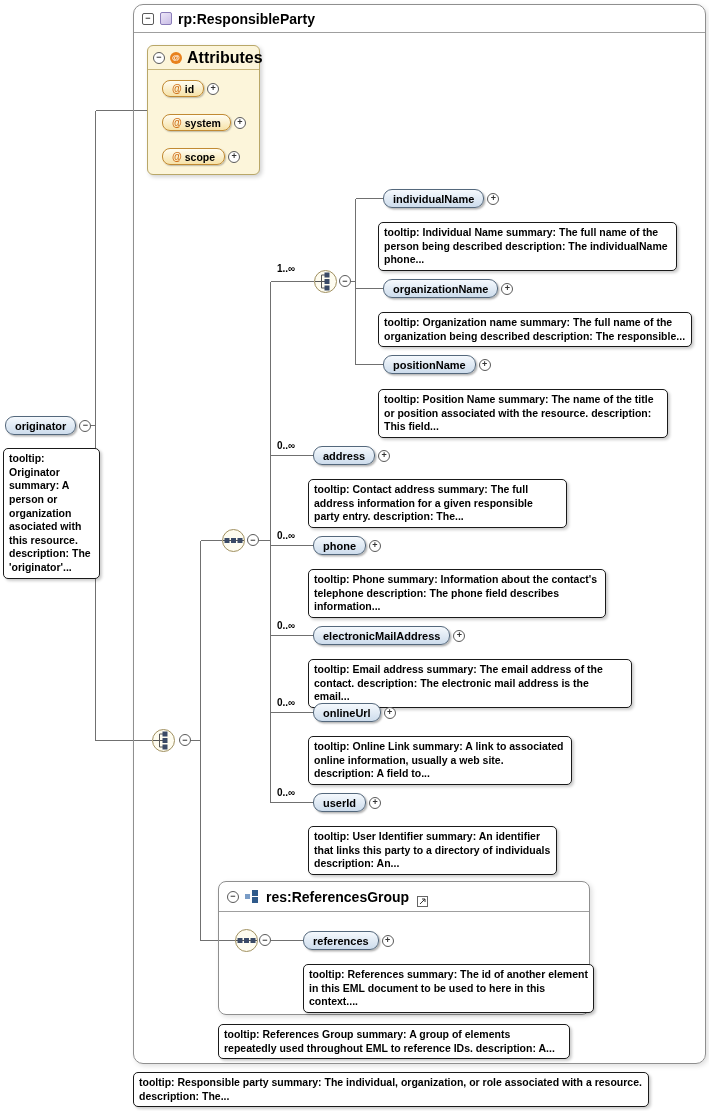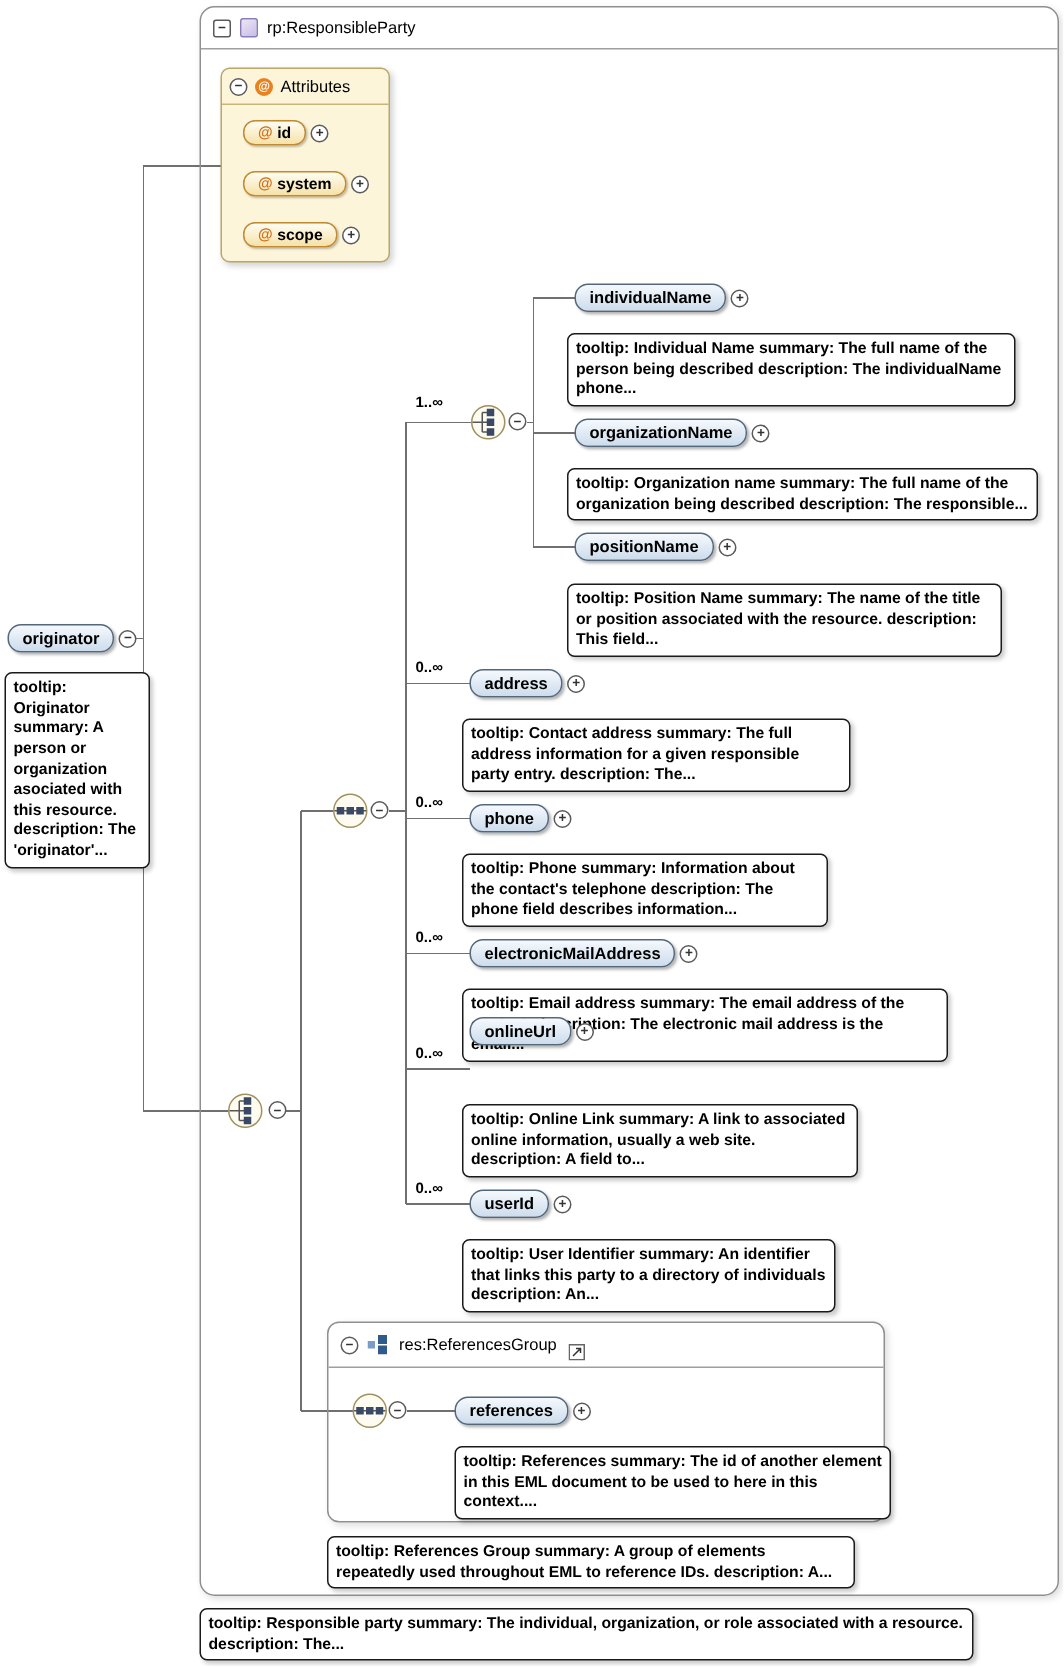--- a/index.html
+++ b/index.html
@@ -3,24 +3,24 @@
 <meta charset="utf-8">
 <style>
   *{margin:0;padding:0;box-sizing:border-box}
   html,body{background:#fff}
   body{font-family:"Liberation Sans","DejaVu Sans",sans-serif}
   .canvas{position:relative;width:709px;height:1111px;background:#fff;overflow:hidden}
   .abs{position:absolute}
   .wires{position:absolute;left:0;top:0}
   .container{position:absolute;border:1px solid #8f8f8f;border-radius:10px;background:transparent;box-shadow:2px 2px 5px rgba(0,0,0,.13)}
   .container-header{display:flex;align-items:center;gap:6px;height:28px;border-bottom:1px solid #9f9f9f;padding:0 8px}
-  .container-title{font-size:11px;font-weight:normal;color:#000;white-space:nowrap}
+  .container-title{font-size:14px;font-weight:bold;color:#000;white-space:nowrap}
   .attr-box{position:absolute;background:#fcf5da;border:1px solid #b9a768;border-radius:6px;box-shadow:2px 2px 4px rgba(0,0,0,.18)}
   .attr-header{display:flex;align-items:center;gap:5px;height:24px;border-bottom:1px solid #c7b57a;padding:0 5px}
-  .attr-title{font-size:11px;font-weight:normal}
+  .attr-title{font-size:16px;font-weight:bold}
   .row{position:absolute;display:flex;align-items:center;gap:3px}
   .pill{display:inline-flex;align-items:center;gap:3px;height:19px;padding:0 9px;border:1px solid #54687c;border-radius:9px;background:linear-gradient(#f5f9fd,#cddcec);font-size:11px;font-weight:bold;color:#000;box-shadow:1.5px 1.5px 2px rgba(0,0,0,.3);white-space:nowrap}
   .pill.attr{height:17px;border:1px solid #c18a33;border-radius:8px;background:linear-gradient(#fffdf2,#f6e2a8);font-size:10.5px;box-shadow:1px 1px 1.5px rgba(0,0,0,.25)}
   .occ{flex:0 0 auto;width:12px;height:12px;border:1px solid #5a5a5a;border-radius:50%;background:#fff;display:inline-flex;align-items:center;justify-content:center;font-size:9px;font-weight:bold;line-height:1;color:#333}
   .occ.sq{border-radius:2px}
   .tip{position:absolute;background:#fff;border:1px solid #1a1a1a;border-radius:5px;padding:3px 5px;font-size:10.5px;font-weight:bold;line-height:1.3;color:#000;box-shadow:2px 2px 3px rgba(0,0,0,.2)}
   .card{font-size:10px;font-weight:bold;color:#000;white-space:nowrap}
   .at-disc{flex:0 0 auto;width:12px;height:12px;border-radius:50%;background:#e8821e;color:#fff;font-size:8px;font-weight:bold;display:inline-flex;align-items:center;justify-content:center}
   .at-small{color:#cf6f1a;font-size:10px;font-weight:bold}
   .doc-icon{flex:0 0 auto;width:12px;height:13px;background:linear-gradient(145deg,#ece6f7,#c9bde6);border:1px solid #8a7cb8;border-radius:2px;display:inline-block}
@@ -165,33 +165,33 @@
   </div>
   <div class="tip" style="left:308px;top:479px;width:259px">tooltip: Contact address summary: The full address information for a given responsible party entry. description: The...</div>
 
   <span class="card abs" style="left:277px;top:530px">0..∞</span>
   <div class="row" style="left:313px;top:536px">
     <div class="pill">
       <span>phone</span>
     </div>
     <span class="occ">+</span>
   </div>
-  <div class="tip" style="left:308px;top:569px;width:244px">tooltip: Phone summary: Information about the contact's telephone description: The phone field describes information...</div>
+  <div class="tip" style="left:308px;top:569px;width:298px">tooltip: Phone summary: Information about the contact's telephone description: The phone field describes information...</div>
 
   <span class="card abs" style="left:277px;top:620px">0..∞</span>
   <div class="row" style="left:313px;top:626px">
     <div class="pill">
       <span>electronicMailAddress</span>
     </div>
     <span class="occ">+</span>
   </div>
   <div class="tip" style="left:308px;top:659px;width:324px">tooltip: Email address summary: The email address of the contact. description: The electronic mail address is the email...</div>
 
   <span class="card abs" style="left:277px;top:697px">0..∞</span>
-  <div class="row" style="left:313px;top:678px">
+  <div class="row" style="left:313px;top:703px">
     <div class="pill">
       <span>onlineUrl</span>
     </div>
     <span class="occ">+</span>
   </div>
   <div class="tip" style="left:308px;top:736px;width:264px">tooltip: Online Link summary: A link to associated online information, usually a web site. description: A field to...</div>
 
   <span class="card abs" style="left:277px;top:787px">0..∞</span>
   <div class="row" style="left:313px;top:793px">
     <div class="pill">

